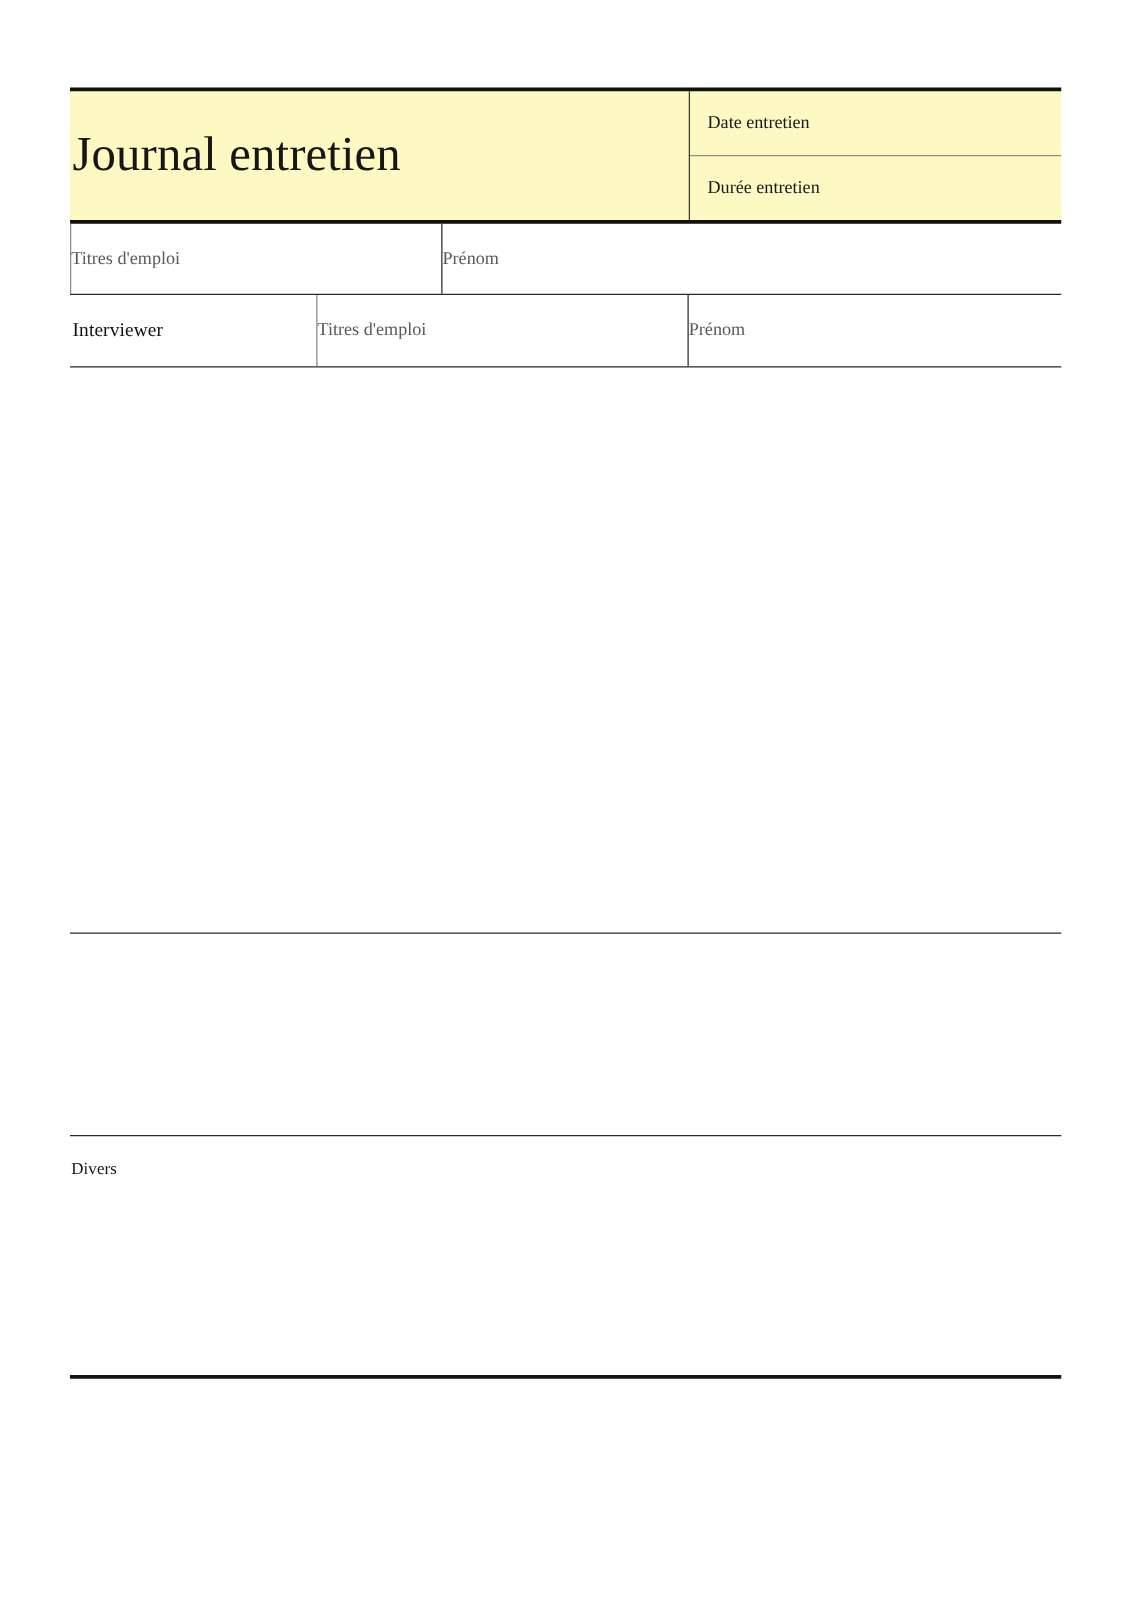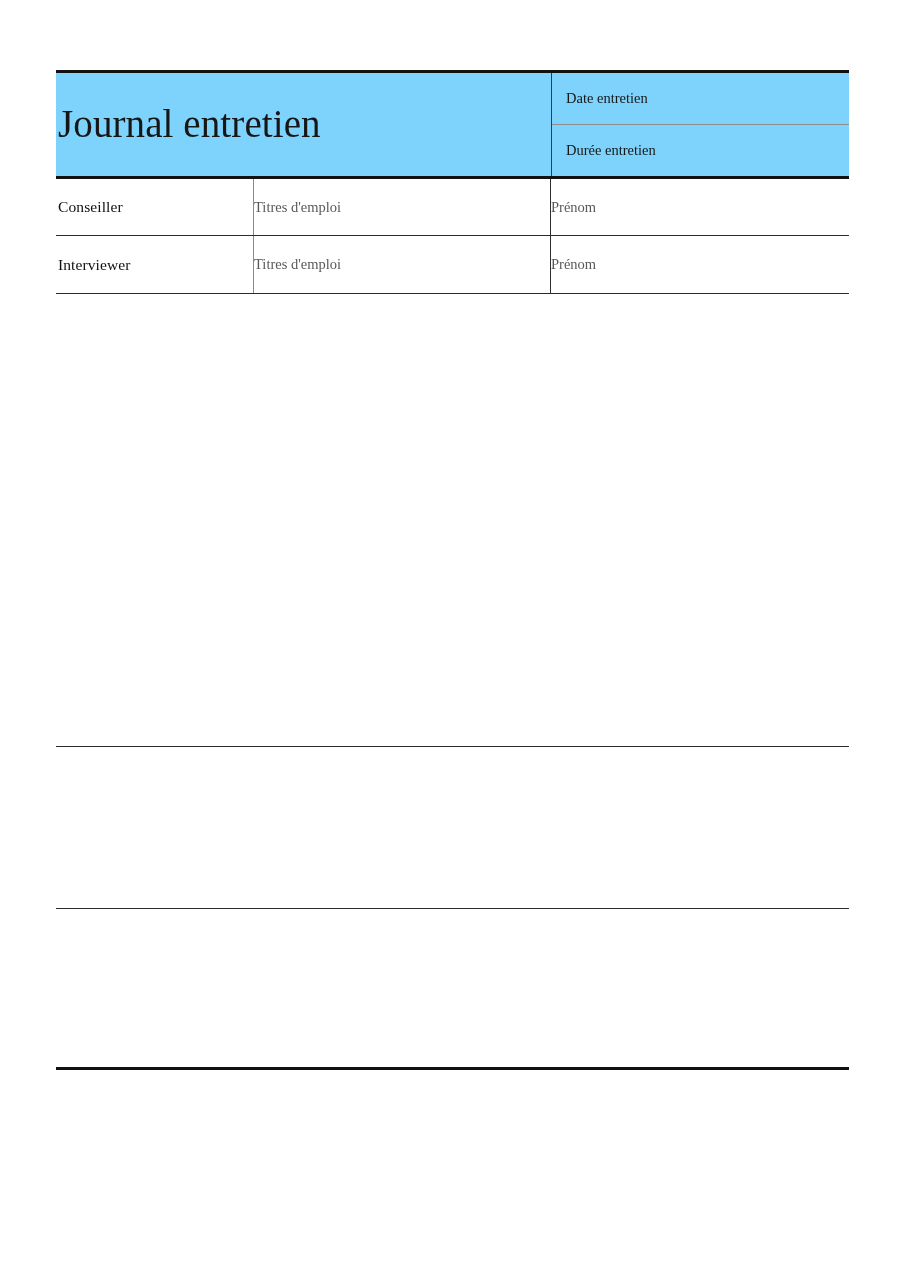--- a/index.html
+++ b/index.html
@@ -26,21 +26,21 @@
   .sheet {
     position: absolute;
     left: 56px;
     top: 70px;
     width: 793px;
   }
 
   
   .header-block {
     display: flex;
-    background: #7dd3fc;
+    background: #fef9c3;
     border-top: 3px solid #111111;
     border-bottom: 3px solid #111111;
     box-sizing: border-box;
   }
 
   .title-cell {
     flex: 0 0 495px;
     box-sizing: border-box;
     display: flex;
     align-items: center;
@@ -183,23 +183,20 @@
           <span>Date entretien</span>
         </div>
         <div class="meta-cell">
           <span>Durée entretien</span>
         </div>
       </div>
     </div>
 
     <div class="people-table">
       <div class="person-row first">
-        <div class="cell-role">
-          <span>Conseiller</span>
-        </div>
         <div class="cell-job">
           <span>Titres d'emploi</span>
         </div>
         <div class="cell-first">
           <span>Prénom</span>
         </div>
       </div>
 
       <div class="person-row">
         <div class="cell-role">
@@ -218,18 +215,19 @@
       <div class="section-body"></div>
       <div class="rule-thin"></div>
     </div>
 
     <div class="section sec-suggestions">
       <div class="section-body"></div>
       <div class="rule-thin"></div>
     </div>
 
     <div class="section sec-divers">
+      <div class="section-label">Divers</div>
       <div class="section-body"></div>
       <div class="rule-thick"></div>
     </div>
 
   </div>
 </div>
 
 </body></html>

